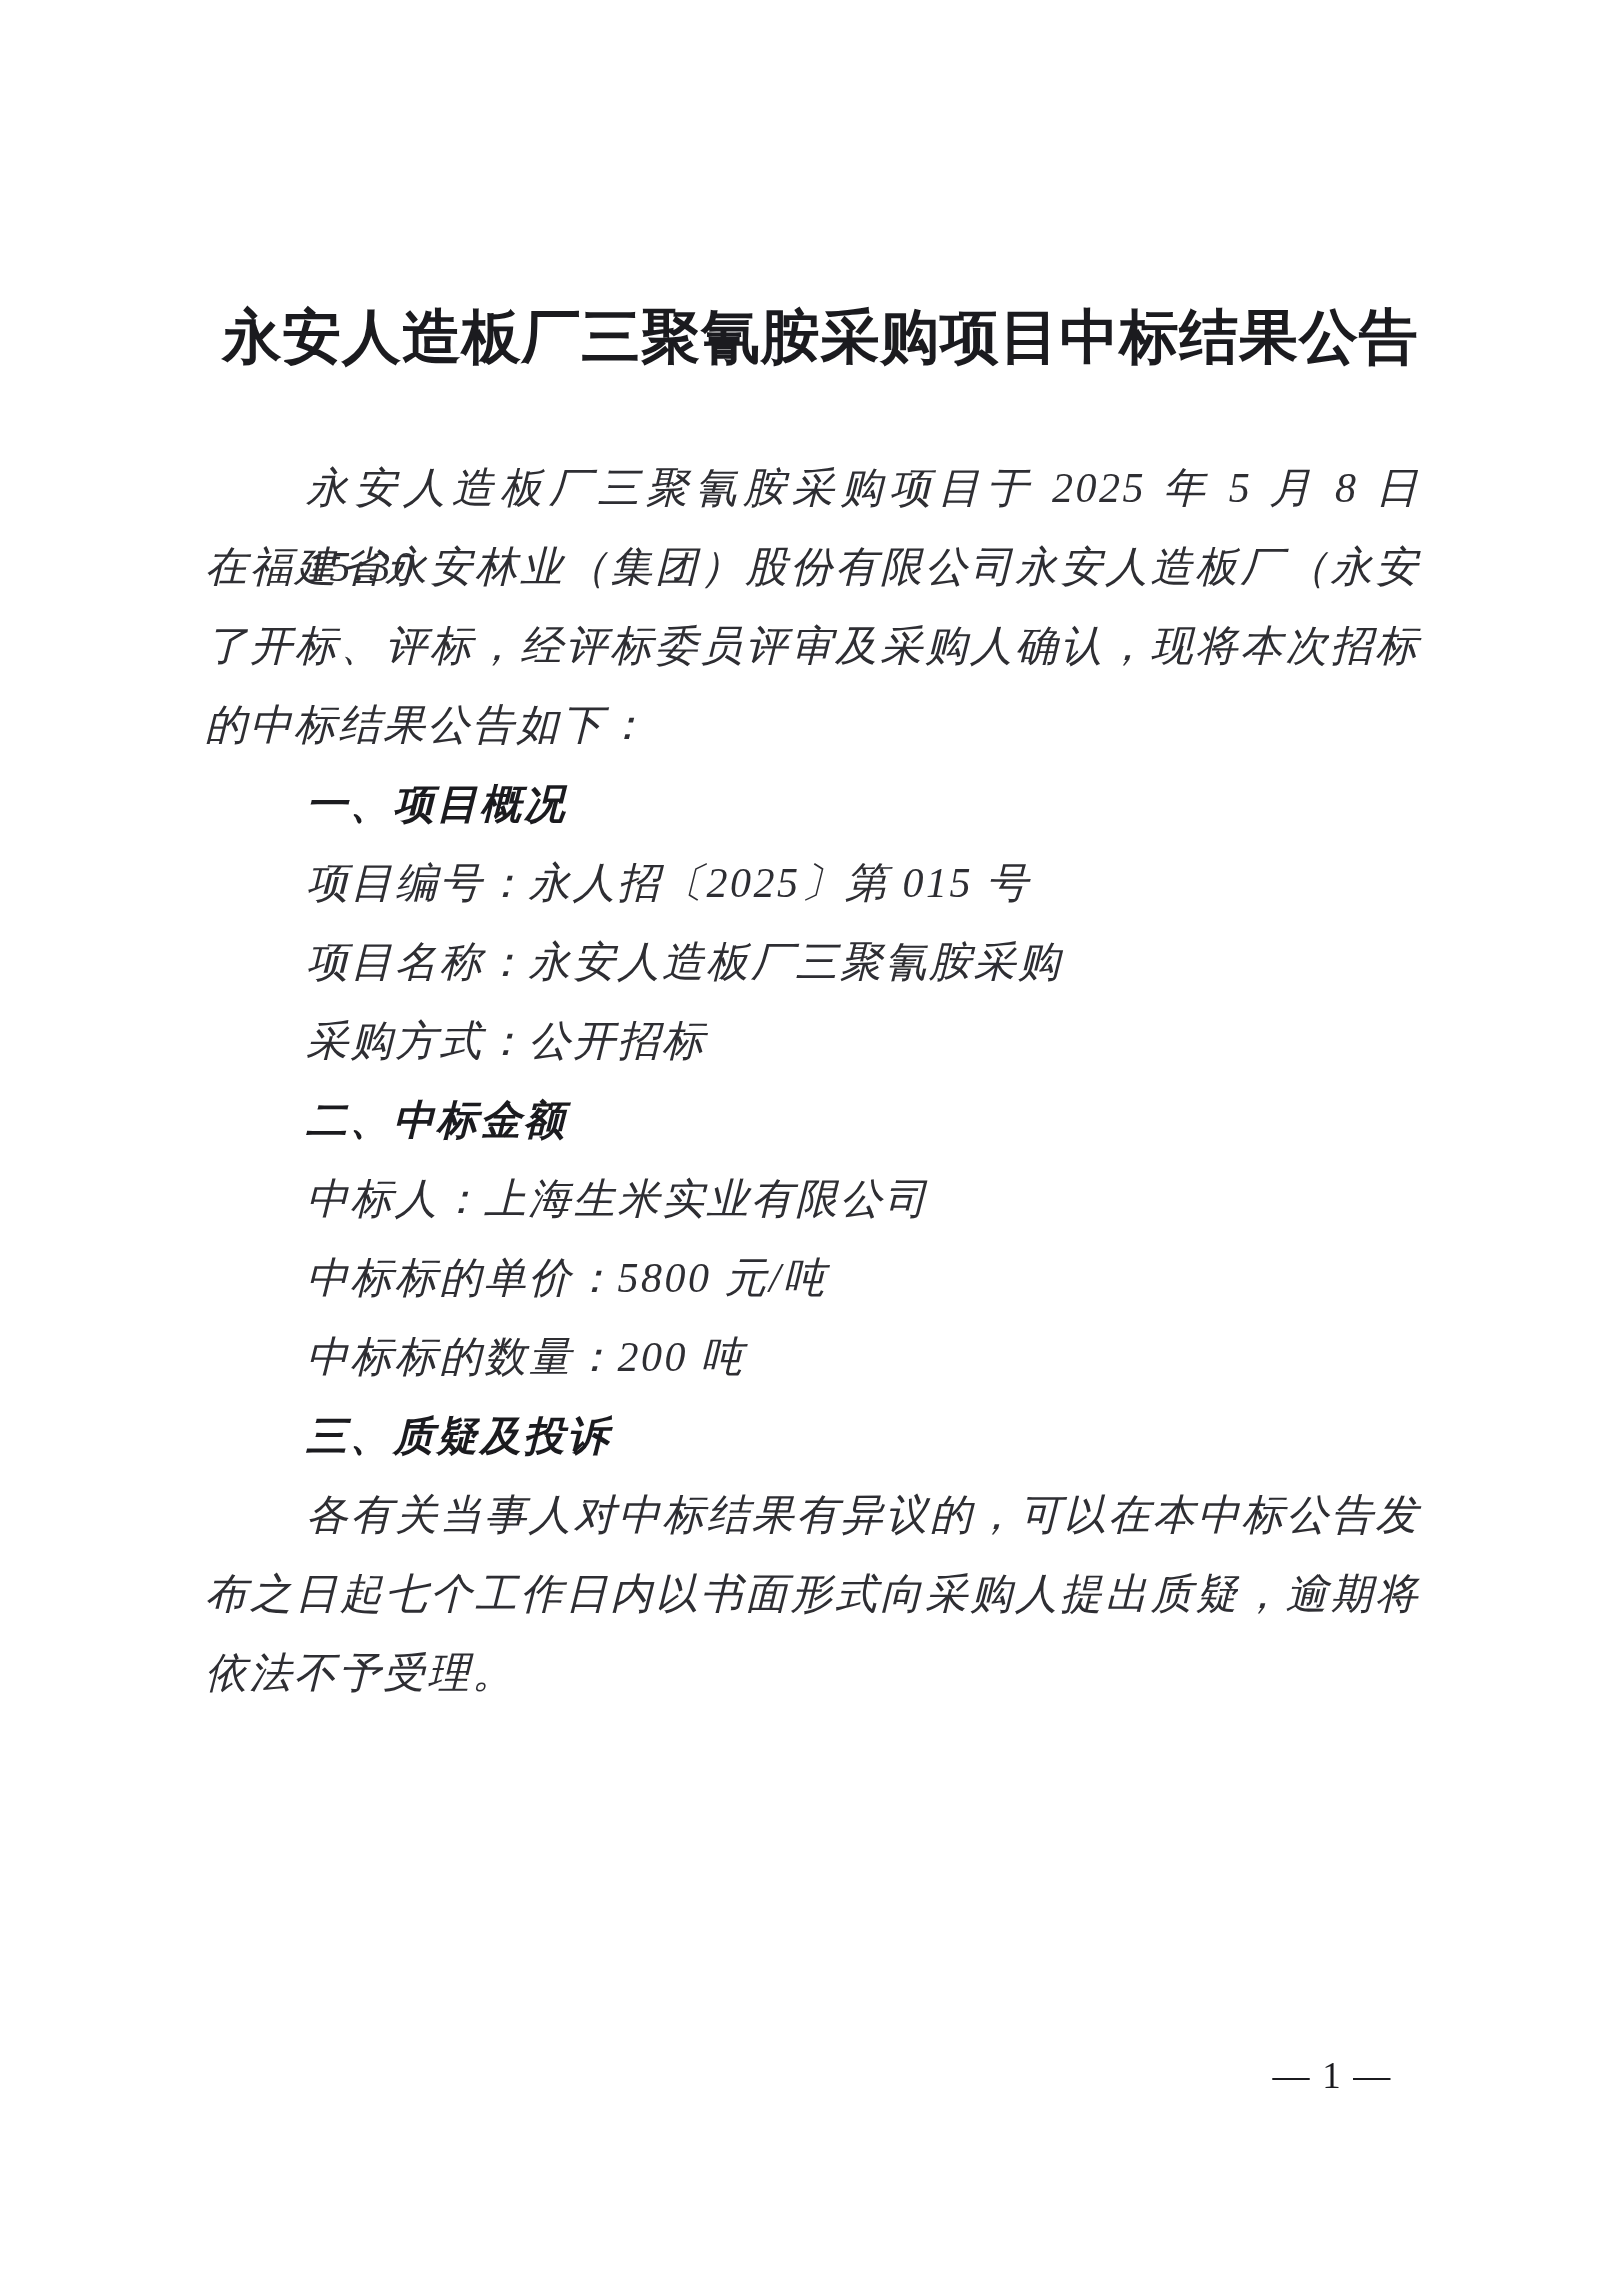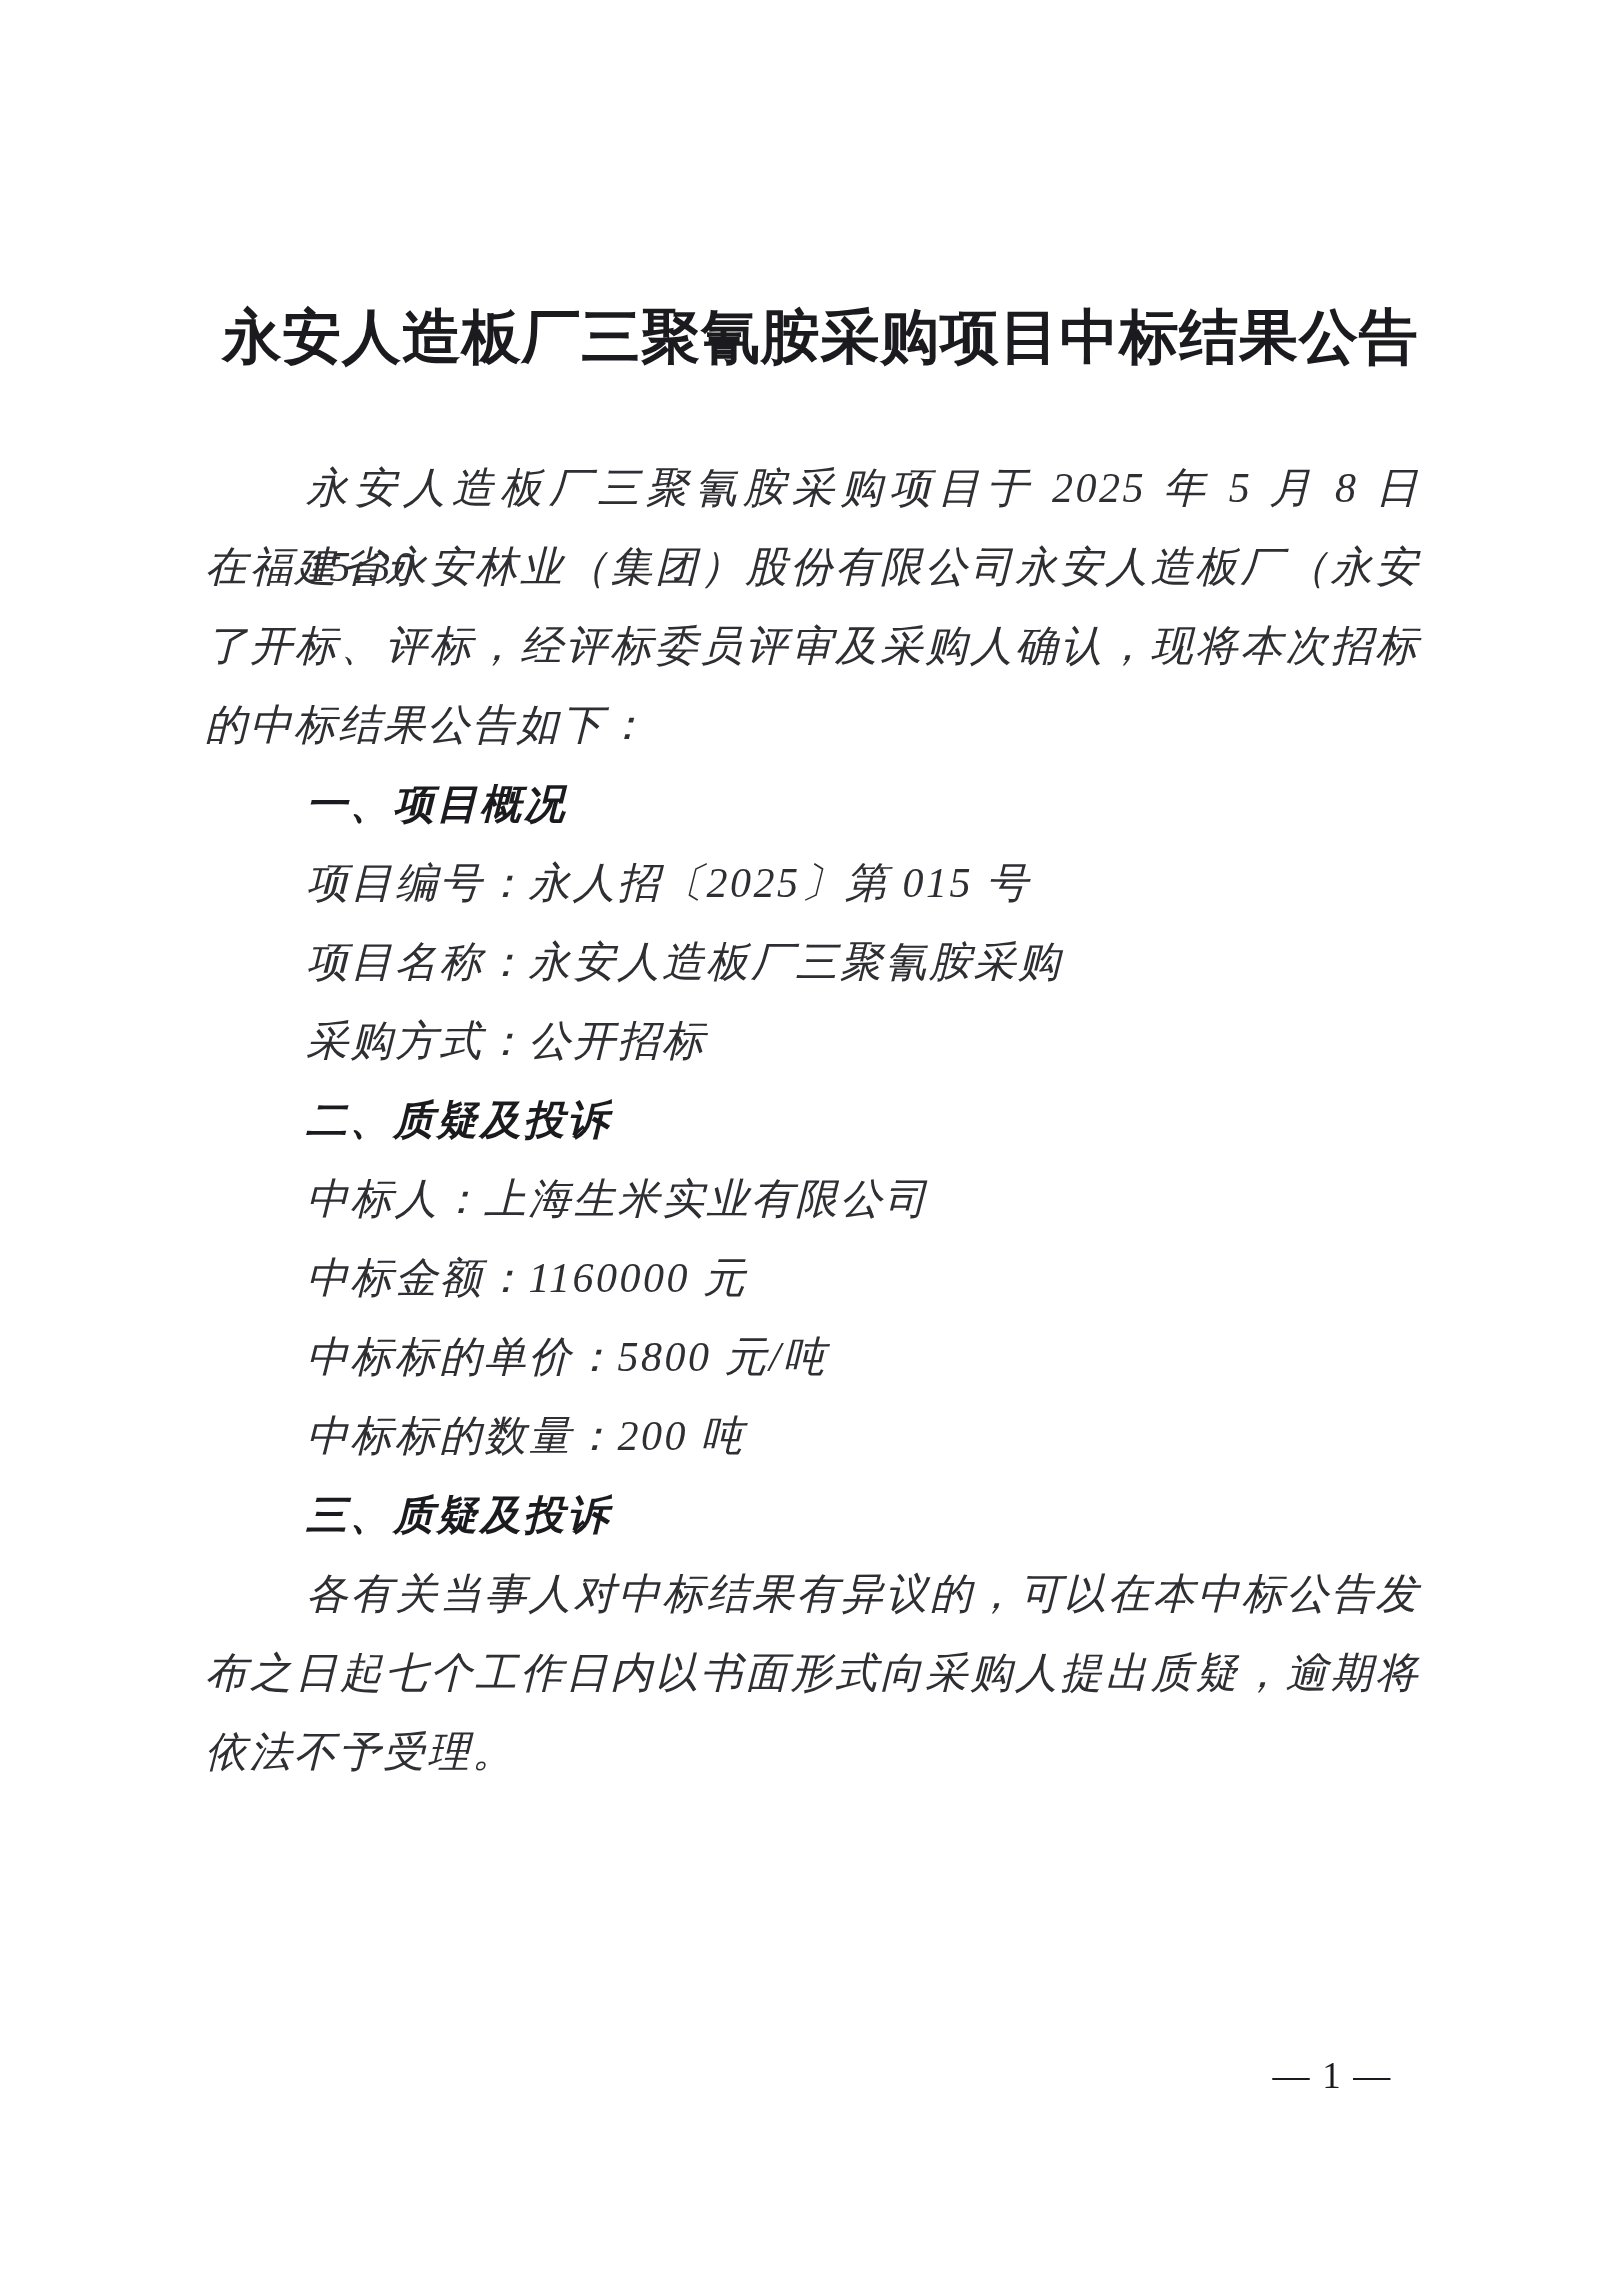--- a/index.html
+++ b/index.html
@@ -81,23 +81,22 @@
 
   <div class="body-lines">
       <div class="line indent justify">永安人造板厂三聚氰胺采购项目于 2025 年 5 月 8 日 15:30</div>
       <div class="line justify">在福建省永安林业（集团）股份有限公司永安人造板厂（永安</div>
       <div class="line justify">了开标、评标，经评标委员评审及采购人确认，现将本次招标</div>
       <div class="line">的中标结果公告如下：</div>
       <div class="line heading indent">一、项目概况</div>
       <div class="line indent">项目编号：永人招〔2025〕第 015 号</div>
       <div class="line indent">项目名称：永安人造板厂三聚氰胺采购</div>
       <div class="line indent">采购方式：公开招标</div>
-      <div class="line heading indent">二、质疑及投诉</div>
+      <div class="line heading indent">二、中标金额</div>
       <div class="line indent">中标人：上海生米实业有限公司</div>
-      <div class="line indent">中标金额：1160000 元</div>
       <div class="line indent">中标标的单价：5800 元/吨</div>
       <div class="line indent">中标标的数量：200 吨</div>
       <div class="line heading indent">三、质疑及投诉</div>
       <div class="line indent justify">各有关当事人对中标结果有异议的，可以在本中标公告发</div>
       <div class="line justify">布之日起七个工作日内以书面形式向采购人提出质疑，逾期将</div>
       <div class="line">依法不予受理。</div>
     </div>
 
   <div class="page-footer">— 1 —</div>
 </div>

